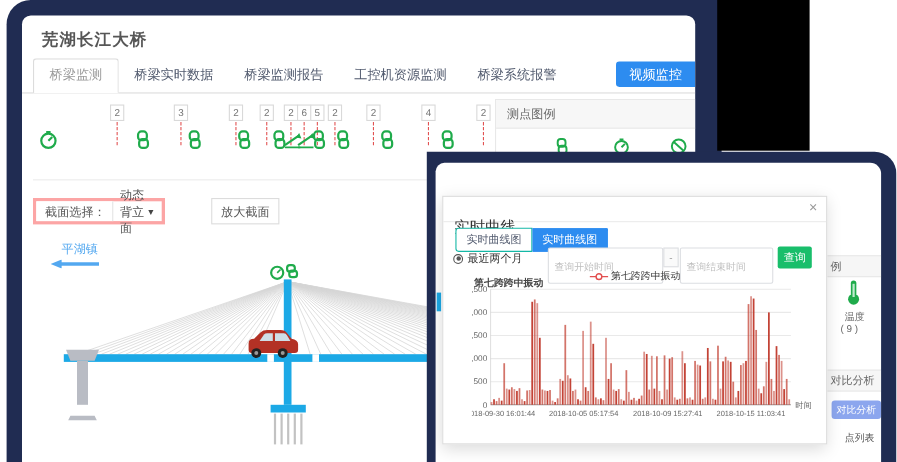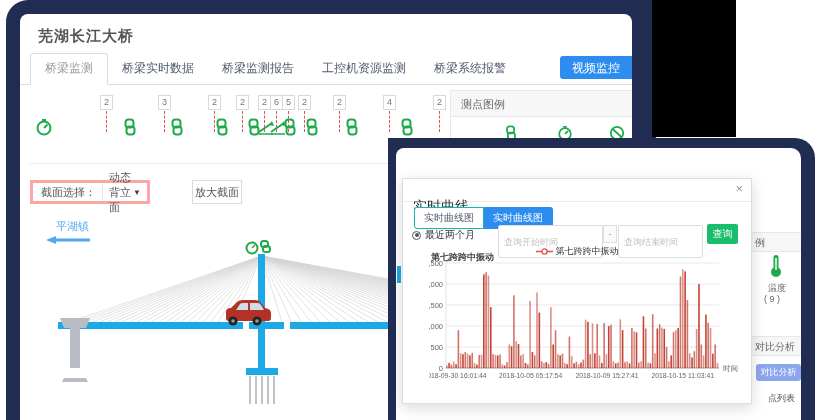--- a/index.html
+++ b/index.html
@@ -28,21 +28,21 @@
   .legend-panel-header { height:26px; background:#f7f7f7; border-bottom:1px solid #e8e8e8; font-size:11px; color:#666; line-height:26px; padding-left:10px; }
   .lp-icon { position:absolute; width:16px; height:16px; top:34px; }
 
   .divider-h { position:absolute; left:10px; top:149px; width:592px; height:1px; background:#ececec; }
 
   
   .sec-box { position:absolute; left:10px; top:166px; width:120px; height:24px; border:3px solid #fca5a5; display:flex; align-items:center; font-size:11px; color:#555; }
   .sec-label { padding:0 6px 0 8px; border-right:1px solid #e4e4e4; height:100%; display:flex; align-items:center; background:#fff; }
   .sec-select { flex:1; display:flex; align-items:center; justify-content:space-between; padding:0 6px; cursor:pointer; }
   .sec-caret { font-size:8px; color:#444; }
-  .zoom-btn { position:absolute; left:172px; top:166px; width:50px; height:24px; border:1px solid #dcdcdc; background:#fff; font-size:11px; color:#555; cursor:pointer; }
+  .zoom-btn { position:absolute; left:172px; top:166px; width:62px; height:24px; border:1px solid #dcdcdc; background:#fff; font-size:11px; color:#555; cursor:pointer; }
 
   .bank-label { position:absolute; left:36px; top:205px; color:#53a8f0; font-size:11px; }
   .bank-arrow { position:absolute; left:26px; top:222px; width:44px; height:8px; }
 
   .bridge-svg { position:absolute; left:10px; top:226px; }
 
   
   .win2 { position:absolute; left:388px; top:138px; width:427px; height:282px; background:#202c52; border-radius:0 20px 0 0; }
   .win2-inner { position:absolute; left:8px; top:10px; width:405px; height:272px; background:#fff; border-radius:8px 10px 0 0; overflow:hidden; }
   .sliver-blue { position:absolute; left:1px; top:118px; width:4px; height:17px; background:#1ca9e6; }

